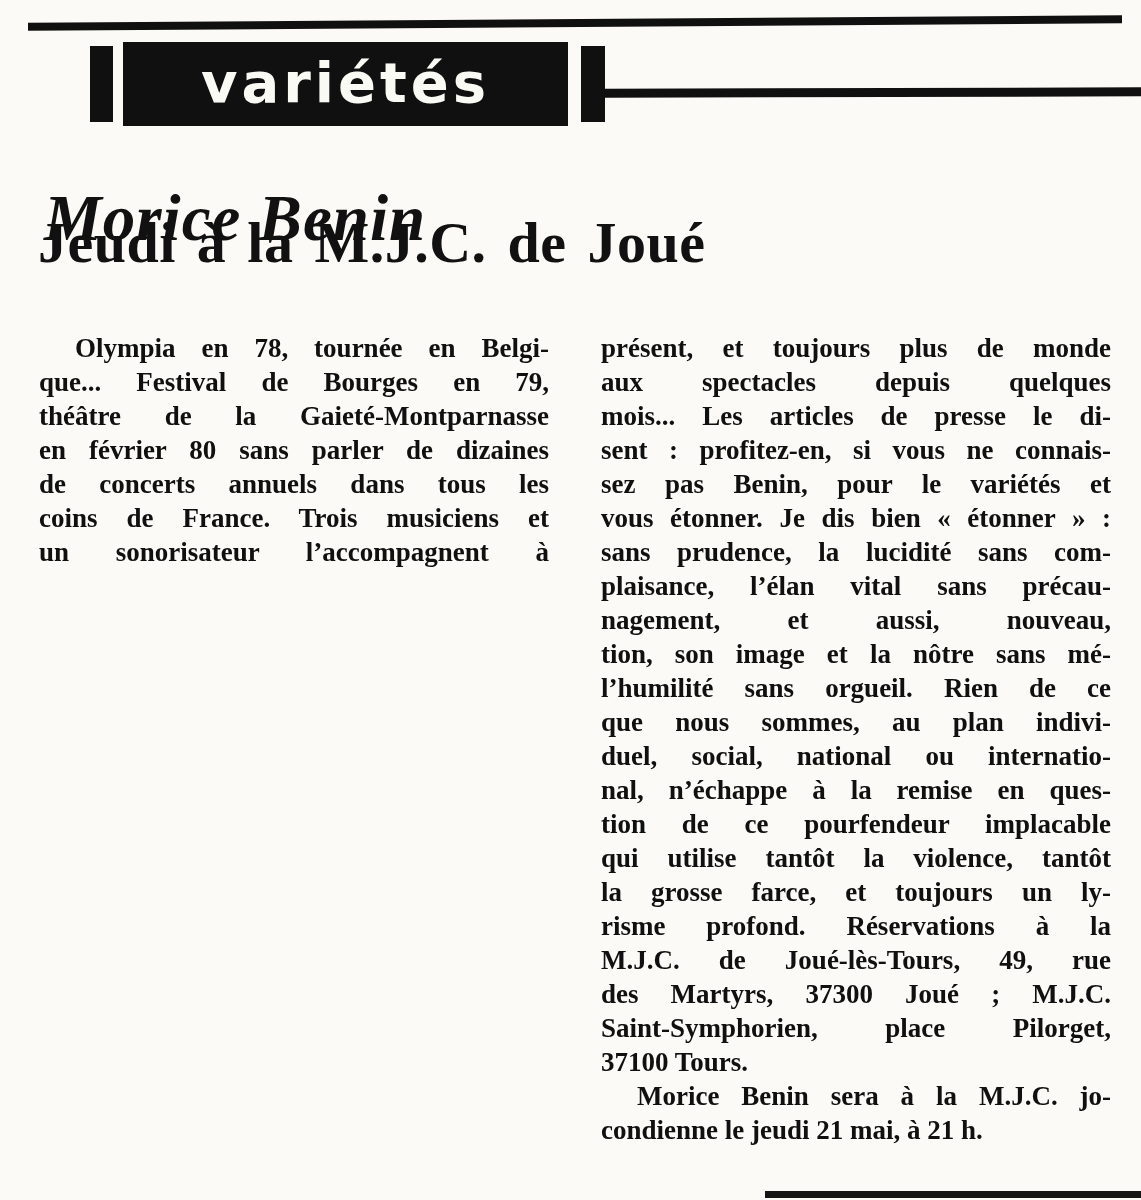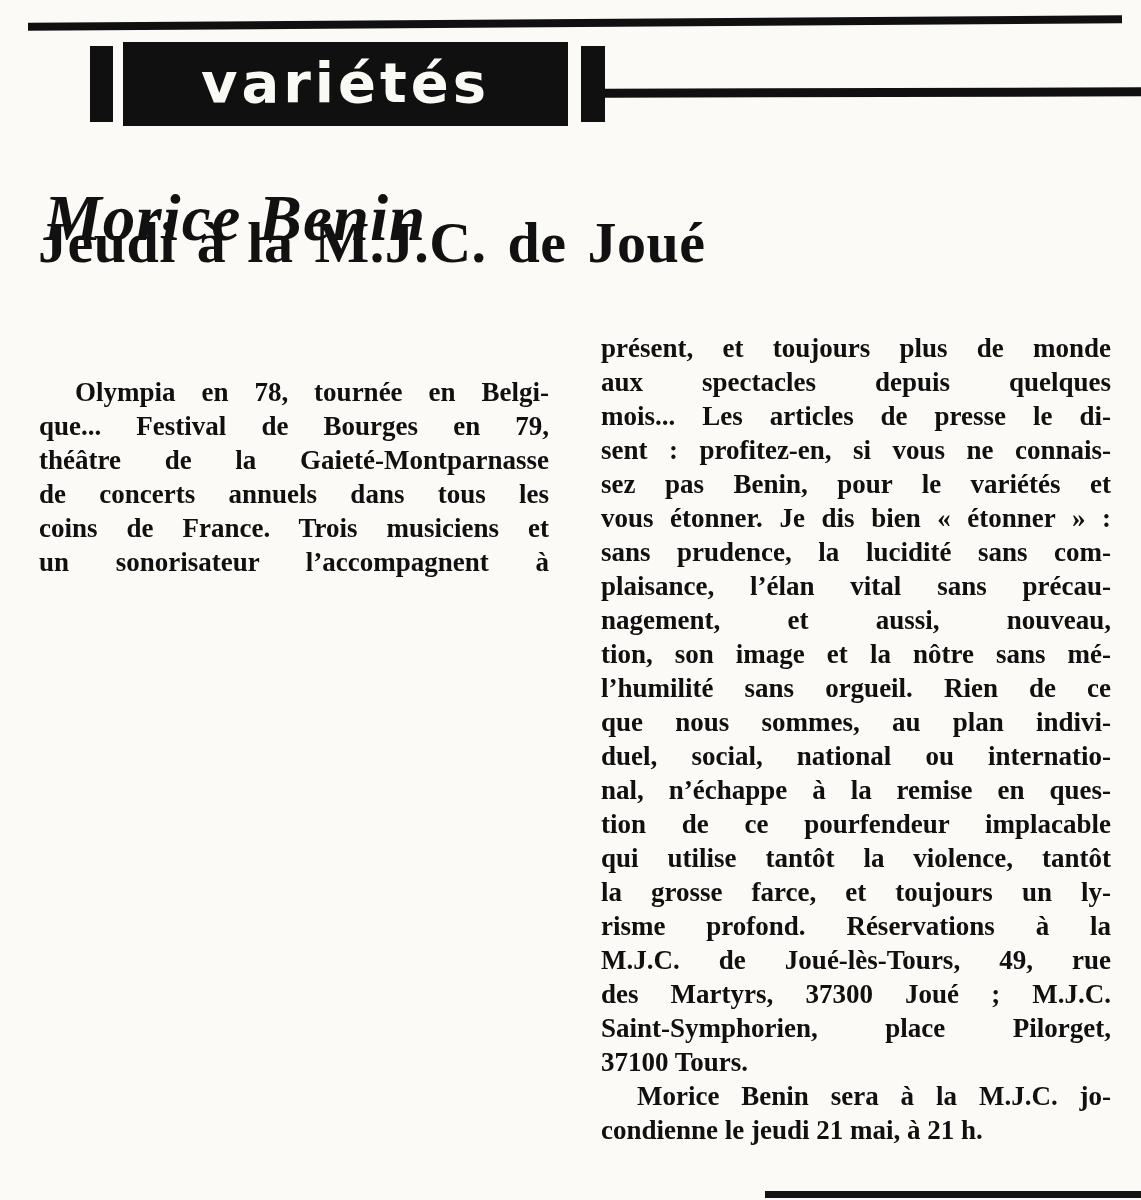--- a/index.html
+++ b/index.html
@@ -65,21 +65,21 @@
     word-spacing: 6px;
     white-space: nowrap;
   }
   
   .columns {
     position: absolute; left: 39px; top: 331px;
     width: 1073px;
     display: flex;
   }
   .col { width: 510px; }
-  .col-left  { margin-right: 52px; margin-top: 44px; }
+  .col-left  { margin-right: 52px; }
   .line {
     font-weight: bold;
     font-size: 27px;
     line-height: 34px;
     text-align: justify;
     text-align-last: justify;
     color: #101010;
   }
   .line.flush { text-align-last: left; }
   .line.indent { text-indent: 36px; }
@@ -108,20 +108,21 @@
 
   <div class="headline-author">Morice Benin</div>
 
   <div class="headline-title">Jeudi à la M.J.C. de Joué</div>
 
   <div class="columns">
     <div class="col col-left">
         <div class="line indent">Olympia en 78, tournée en Belgi-</div>
         <div class="line">que... Festival de Bourges en 79,</div>
         <div class="line">théâtre de la Gaieté-Montparnasse</div>
+        <div class="line">en février 80 sans parler de dizaines</div>
         <div class="line">de concerts annuels dans tous les</div>
         <div class="line">coins de France. Trois musiciens et</div>
         <div class="line">un sonorisateur l’accompagnent à</div>
       </div>
     <div class="col col-right">
         <div class="line">présent, et toujours plus de monde</div>
         <div class="line">aux spectacles depuis quelques</div>
         <div class="line">mois... Les articles de presse le di-</div>
         <div class="line">sent : profitez-en, si vous ne connais-</div>
         <div class="line">sez pas Benin, pour le variétés et</div>

